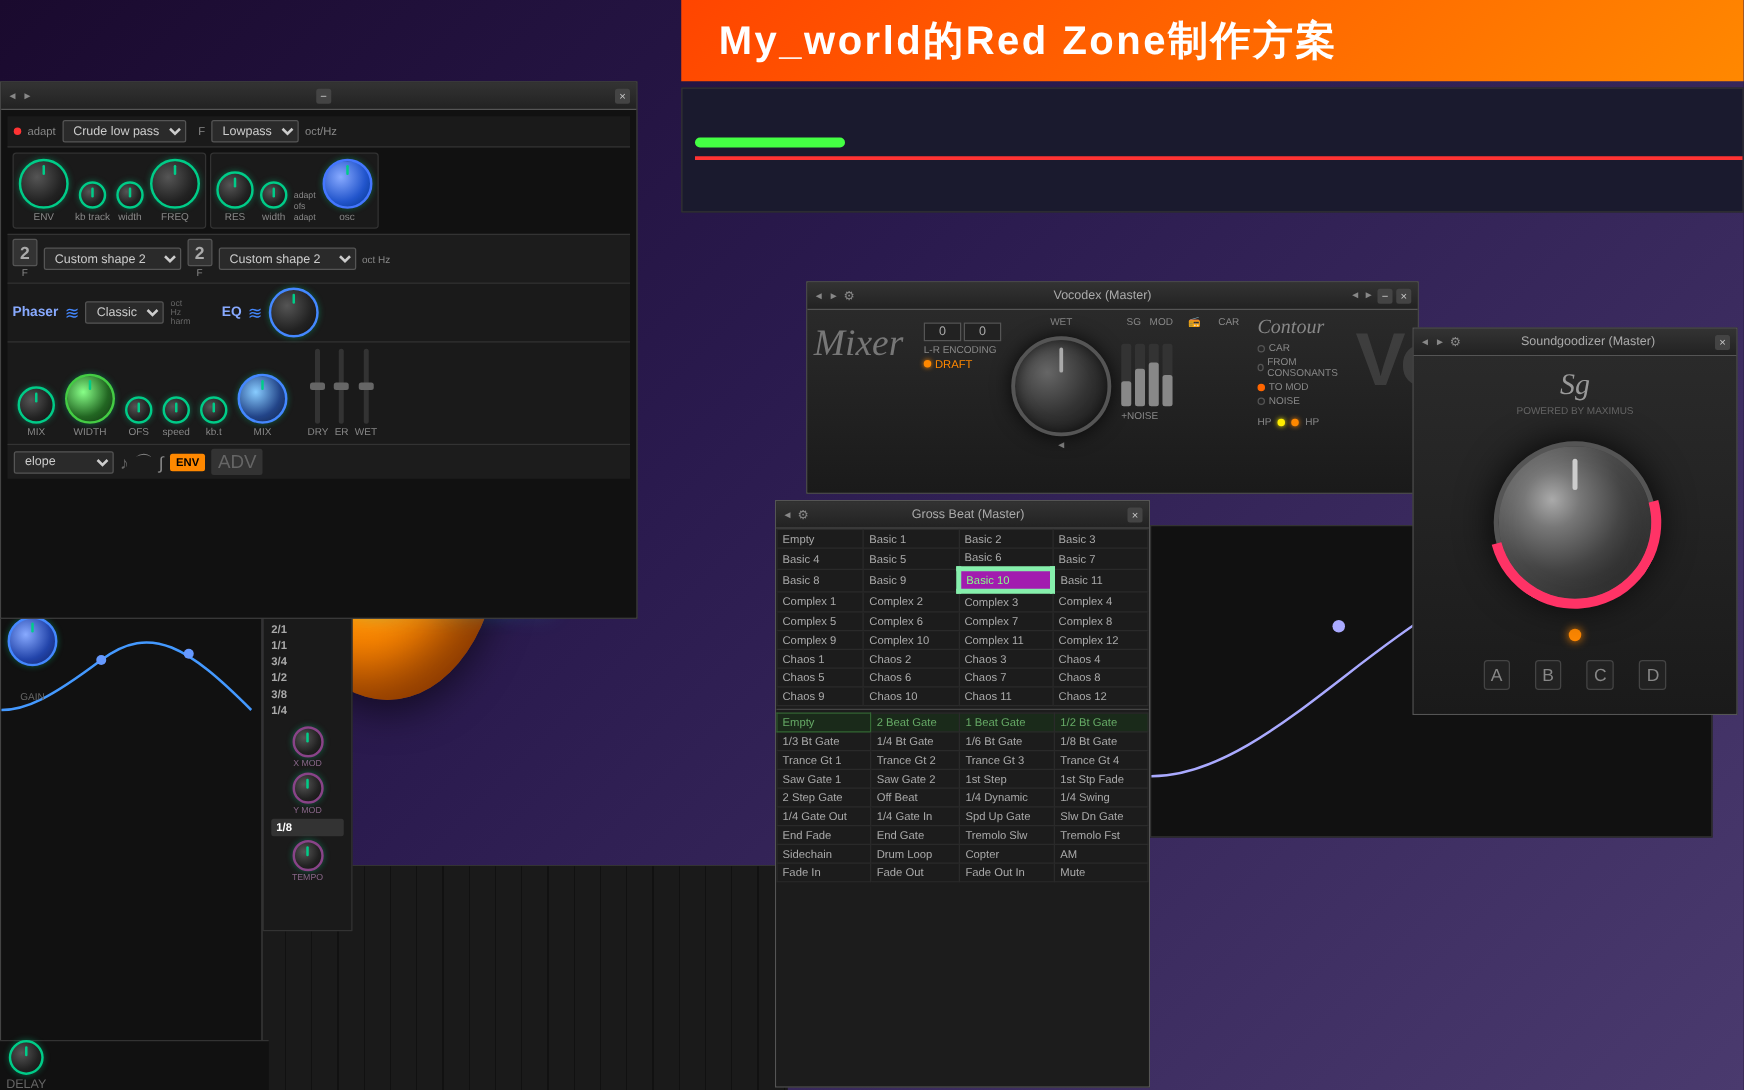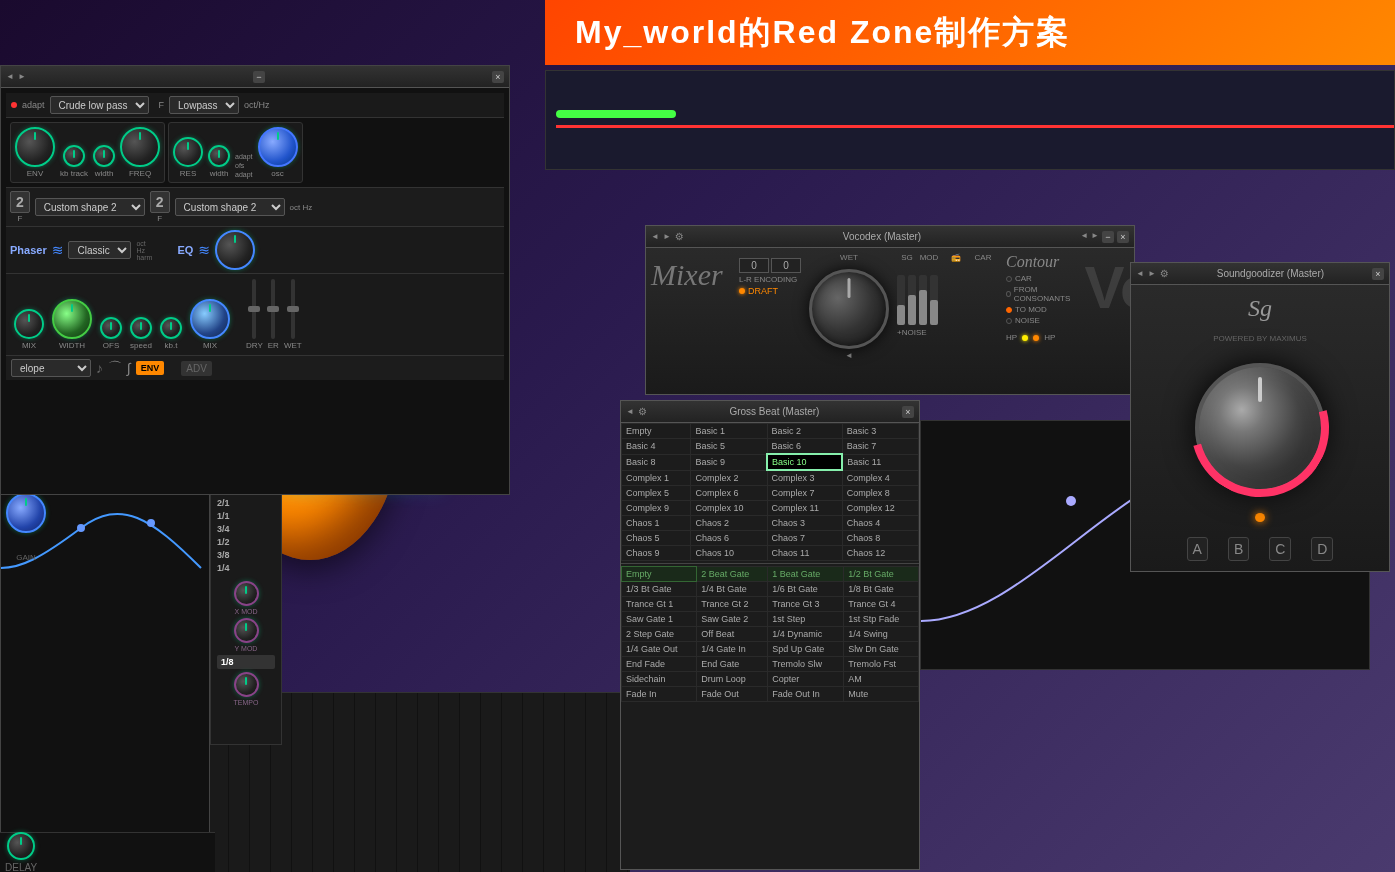--- a/index.html
+++ b/index.html
@@ -339,22 +339,22 @@
       cursor: pointer;
       white-space: nowrap;
       background: #1c1c1c;
     }
     .gb-table td.selected {
       background: #1a3a1a;
       color: #66ff66;
       border-color: #336633;
     }
     .gb-table td.highlighted {
-      background: #000000;
-      border: 2px solid #86efac;
+      background: #a21caf;
+      border: 4px solid #86efac;
       color: #88ff88;
     }
     .gb-table tr.empty-row td {
       background: #1a2a1a;
       color: #66aa66;
     }
 
     
     .envelope-panel {
       position: absolute;
@@ -805,21 +805,21 @@
     </div>
 
     <div style="display:flex;align-items:center;gap:5px;padding:3px 5px;background:#1c1c1c;border-top:1px solid #333;">
       <select class="plugin-dropdown" style="width:80px;">
         <option>elope</option>
       </select>
       <span style="color:#666;font-size:14px;">♪</span>
       <span style="color:#888;font-size:14px;">⌒</span>
       <span style="color:#888;font-size:14px;">∫</span>
       <div style="background:#ff8800;color:#000;font-size:9px;font-weight:bold;padding:2px 5px;border-radius:2px;">ENV</div>
-      <div style="background:#333;color:#666;font-size:10px;padding:2px 5px;border-radius:2px;margin-left:12px;">ADV</div>
+      <div style="background:#333;color:#666;font-size:15px;padding:2px 5px;border-radius:2px;">ADV</div>
     </div>
 
   </div>
 </div>
 
 <div class="vocodex-window">
   <div class="plugin-titlebar">
     <div style="display:flex;align-items:center;gap:4px;">
       <span class="arrow-nav">◄</span>
       <span class="arrow-nav">►</span>
@@ -919,21 +919,21 @@
     <div style="display:flex;align-items:center;gap:4px;">
       <span class="arrow-nav">◄</span>
       <span class="arrow-nav">►</span>
       <span class="gear-icon">⚙</span>
     </div>
     <span class="titlebar-title">Soundgoodizer (Master)</span>
     <span class="titlebar-btn btn-close">×</span>
   </div>
   <div class="sg-body">
     <div style="font-family:'Times New Roman',serif;font-style:italic;font-size:24px;color:#999;">Sg</div>
-    <div style="font-size:8px;color:#666;margin-top:12px;">POWERED BY MAXIMUS</div>
+    <div style="font-size:8px;color:#666;margin-top:2px;">POWERED BY MAXIMUS</div>
     <div style="position:relative;margin:10px 0;">
       <div class="sg-big-knob">
         <div class="sg-knob-ring"></div>
       </div>
     </div>
 
     <div style="width:10px;height:10px;border-radius:50%;background:#ff8800;box-shadow:0 0 8px #ff8800;margin-bottom:5px;"></div>
     <div class="sg-abcd">
       <span class="sg-btn">A</span>
       <span class="sg-btn">B</span>

